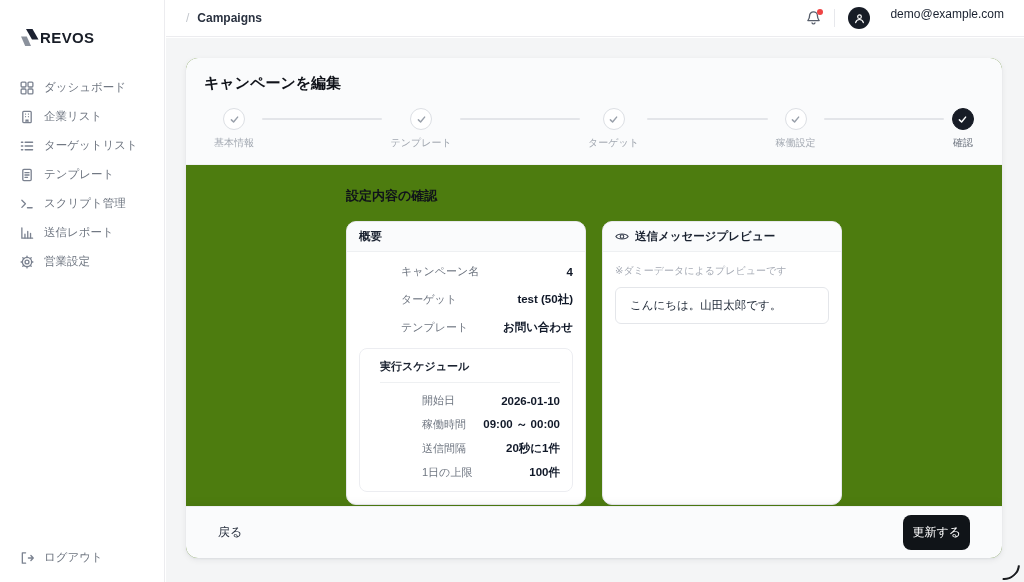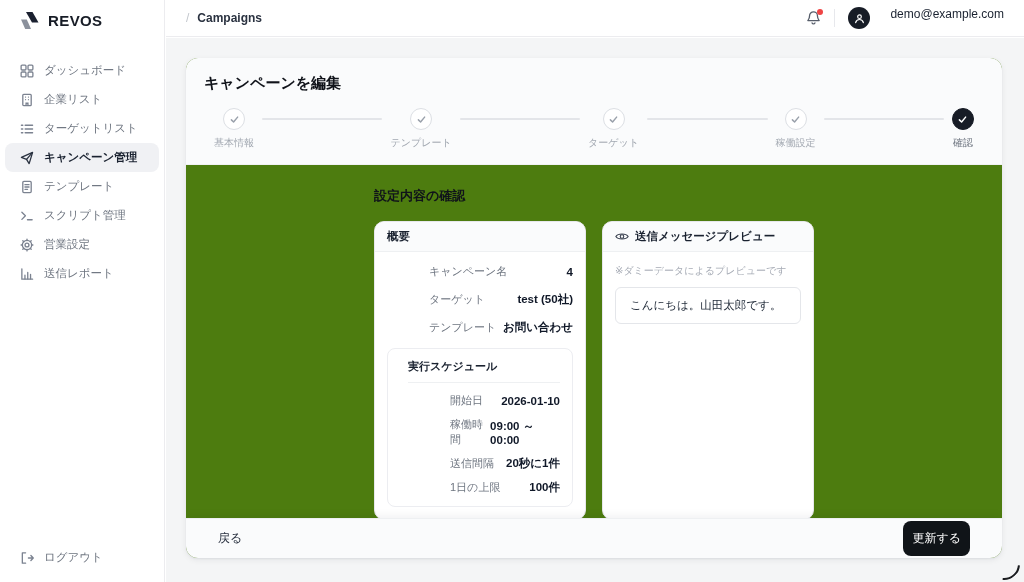--- a/index.html
+++ b/index.html
@@ -1,21 +1,21 @@
 <!DOCTYPE html>
 <html><head>
 <meta charset="utf-8">
 <style>
   * { margin:0; padding:0; box-sizing:border-box; }
   html,body { width:1024px; height:582px; overflow:hidden; }
   body { position:relative; background:#fff; font-family:"Liberation Sans","DejaVu Sans",sans-serif; color:#1a2230; }
 
   
   .sidebar { position:absolute; left:0; top:0; width:165px; height:582px; background:#fff; border-right:1px solid #ececef; }
-  .logo { display:flex; align-items:center; gap:8px; padding:11px 20px 0 20px; }
+  .logo { display:flex; align-items:center; gap:0; padding:28px 20px 0 20px; }
   .logo-text { font-size:15px; font-weight:800; letter-spacing:.4px; color:#171c26; }
   .nav { margin-top:26px; padding:0 5px; }
   .nav-item { display:flex; align-items:center; gap:10px; height:29px; padding:0 15px; border-radius:8px; font-size:11.5px; color:#6e7580; cursor:pointer; }
   .nav-item .nav-icon { display:flex; align-items:center; color:#7b8290; }
   .nav-item.active { background:#f0f1f4; color:#1a2230; font-weight:600; }
   .nav-item.active .nav-icon { color:#2a3240; }
   .logout { position:absolute; left:5px; right:9px; bottom:10px;text-align:right; }
 
   
   .header { position:absolute; left:166px; top:0; width:858px; height:37px; background:#fff; border-bottom:1px solid #ececef; display:flex; align-items:center; justify-content:space-between; padding:0 20px; }
@@ -38,21 +38,21 @@
   .page-title { font-size:15px; font-weight:700; color:#10131a; margin-bottom:15px; }
   .stepper { display:flex; align-items:flex-start; padding:0 10px; }
   .step { display:flex; flex-direction:column; align-items:center; gap:6px; cursor:pointer; }
   .step-circle { width:22px; height:22px; border-radius:50%; background:#fff; border:1.5px solid #dcdfe4; color:#9aa1ab; display:flex; align-items:center; justify-content:center; }
   .step.current .step-circle { background:#171c26; border-color:#171c26; color:#fff; }
   .step-label { font-size:10px; color:#a2a8b1; white-space:nowrap; }
   .step.current .step-label { color:#6e7580; }
   .connector { flex:1; height:2px; background:#e3e5e9; margin:10px 8px 0 8px; border-radius:1px; }
 
   .card-body { padding-top:22px; }
-  .content-col { width:440px; margin:0 auto; }
+  .content-col { width:496px; margin:0 auto; }
   .section-title { font-size:13px; font-weight:700; color:#10131a; margin-bottom:16px; }
 
   .panels { display:flex; gap:16px; align-items:stretch; }
   .panel { flex:1; border:1px solid #e7e8ec; border-radius:10px; background:#fff; overflow:hidden; display:flex; flex-direction:column; }
   .panel-head { background:#fafbfc; border-bottom:1px solid #eef0f2; padding:7px 12px; font-size:11.5px; font-weight:700; color:#1a2230; display:flex; align-items:center; gap:6px; }
   .panel-head .eye { display:flex; color:#3a4150; }
   .panel-body { padding:12px; }
 
   .srow { display:flex; justify-content:space-between; align-items:center; margin-bottom:13px;margin-left:42px; }
   .srow:last-child { margin-bottom:0; }
@@ -63,21 +63,21 @@
   .sched-title { font-size:11px; font-weight:700; color:#1a2230; padding-bottom:8px; border-bottom:1px solid #eef0f2; margin-bottom:10px; }
   .sched .srow { margin-bottom:9px; }
   .sched .srow:last-child { margin-bottom:0; }
 
   .preview-note { font-size:10px; color:#a6abb5; }
   .msg-box { margin-top:9px; border:1px solid #e4e6ea; border-radius:6px; background:#fff; padding:10px 14px; font-size:11.5px; color:#1f2937; }
 
   .alert { margin-top:16px; border:1px solid #e9eaee; border-radius:10px; background:#fdfdfe; padding:11px 12px; display:flex; align-items:flex-start; gap:8px; font-size:11.5px; color:#4b5563; }
   .alert .info { display:flex; color:#6b7280; flex:none; margin-top:-1px; }
 
-  .card-foot { position:absolute; left:0; right:0; bottom:0; height:40px; background:#fafbfc; border-top:1px solid #eef0f2; box-shadow:0 -3px 8px rgba(16,24,40,.05); display:flex; align-items:center; justify-content:space-between; padding:0 32px; }
+  .card-foot { position:absolute; left:0; right:0; bottom:0; height:52px; background:#fafbfc; border-top:1px solid #eef0f2; box-shadow:0 -3px 8px rgba(16,24,40,.05); display:flex; align-items:center; justify-content:space-between; padding:0 32px; }
   .btn-back { background:none; border:none; font-size:12px; color:#2a3240; cursor:pointer; font-family:inherit; }
   .btn-update { background:#101418; color:#fff; border:none; border-radius:8px; font-size:12px; padding:9px 9px; cursor:pointer; font-family:inherit; }
 
   .corner-arc { position:absolute; left:988px; top:548px; width:32px; height:32px; border-radius:50%; border:2.5px solid transparent; border-bottom-color:#1a1c20; transform:rotate(-40deg); }
 
   svg { display:block; }
 </style>
 </head>
 <body>
 
@@ -114,65 +114,56 @@
       <span>企業リスト</span>
     </div>
     <div class="nav-item">
       <span class="nav-icon">
         <svg width="14" height="14" viewBox="0 0 15 15" fill="none" stroke="currentColor" stroke-width="1.4" stroke-linecap="round">
             <path d="M1.5 3.5 h1.5 M5.5 3.5 h8 M1.5 7.5 h1.5 M5.5 7.5 h8 M1.5 11.5 h1.5 M5.5 11.5 h8"></path>
           </svg>
       </span>
       <span>ターゲットリスト</span>
     </div>
-    <div class="nav-item active">
-      <span class="nav-icon">
-        <svg width="14" height="14" viewBox="0 0 15 15" fill="none" stroke="currentColor" stroke-width="1.4" stroke-linejoin="round">
-            <path d="M1.5 6.8 L13.5 1.5 L9.8 13.5 L7 8.9 Z"></path>
-            <path d="M13.5 1.5 L7 8.9"></path>
-          </svg>
-      </span>
-      <span>キャンペーン管理</span>
-    </div>
     <div class="nav-item">
       <span class="nav-icon">
         <svg width="14" height="14" viewBox="0 0 15 15" fill="none" stroke="currentColor" stroke-width="1.4" stroke-linecap="round">
             <rect x="3" y="1.5" width="9" height="12" rx="1.2"></rect>
             <path d="M5.3 5 h4.4 M5.3 7.5 h4.4 M5.3 10 h2.8"></path>
           </svg>
       </span>
       <span>テンプレート</span>
     </div>
     <div class="nav-item">
       <span class="nav-icon">
         <svg width="14" height="14" viewBox="0 0 15 15" fill="none" stroke="currentColor" stroke-width="1.4" stroke-linecap="round" stroke-linejoin="round">
             <path d="M2 3.5 L5.8 7.3 L2 11.1"></path>
             <path d="M8 11.5 h5"></path>
           </svg>
       </span>
       <span>スクリプト管理</span>
+    </div>
+    <div class="nav-item">
+      <span class="nav-icon">
+        <svg width="14" height="14" viewBox="0 0 15 15" fill="none" stroke="currentColor" stroke-width="1.4" stroke-linecap="round">
+            <path d="M2 2 V13 H13.5"></path>
+            <path d="M5.3 12.8 V8.8 M8.3 12.8 V5.8 M11.3 12.8 V7.8"></path>
+          </svg>
+      </span>
+      <span>送信レポート</span>
     </div>
     <div class="nav-item">
       <span class="nav-icon">
         <svg width="14" height="14" viewBox="0 0 15 15" fill="none" stroke="currentColor" stroke-width="1.4" stroke-linecap="round">
             <circle cx="7.5" cy="7.5" r="2.1"></circle>
             <circle cx="7.5" cy="7.5" r="5"></circle>
             <path d="M7.5 1.2 v1.5 M7.5 12.3 v1.5 M1.2 7.5 h1.5 M12.3 7.5 h1.5 M3 3 l1.1 1.1 M10.9 10.9 L12 12 M12 3 l-1.1 1.1 M4.1 10.9 L3 12"></path>
           </svg>
       </span>
       <span>営業設定</span>
-    </div>
-    <div class="nav-item">
-      <span class="nav-icon">
-        <svg width="14" height="14" viewBox="0 0 15 15" fill="none" stroke="currentColor" stroke-width="1.4" stroke-linecap="round">
-            <path d="M2 2 V13 H13.5"></path>
-            <path d="M5.3 12.8 V8.8 M8.3 12.8 V5.8 M11.3 12.8 V7.8"></path>
-          </svg>
-      </span>
-      <span>送信レポート</span>
     </div>
   </nav>
 
   <div class="nav-item logout">
     <span class="nav-icon">
       <svg width="14" height="14" viewBox="0 0 15 15" fill="none" stroke="currentColor" stroke-width="1.4" stroke-linecap="round" stroke-linejoin="round">
           <path d="M6 2 H2.5 V13 H6"></path>
           <path d="M9 7.5 H14 M11.7 4.8 L14.2 7.5 L11.7 10.2"></path>
         </svg>
     </span>

